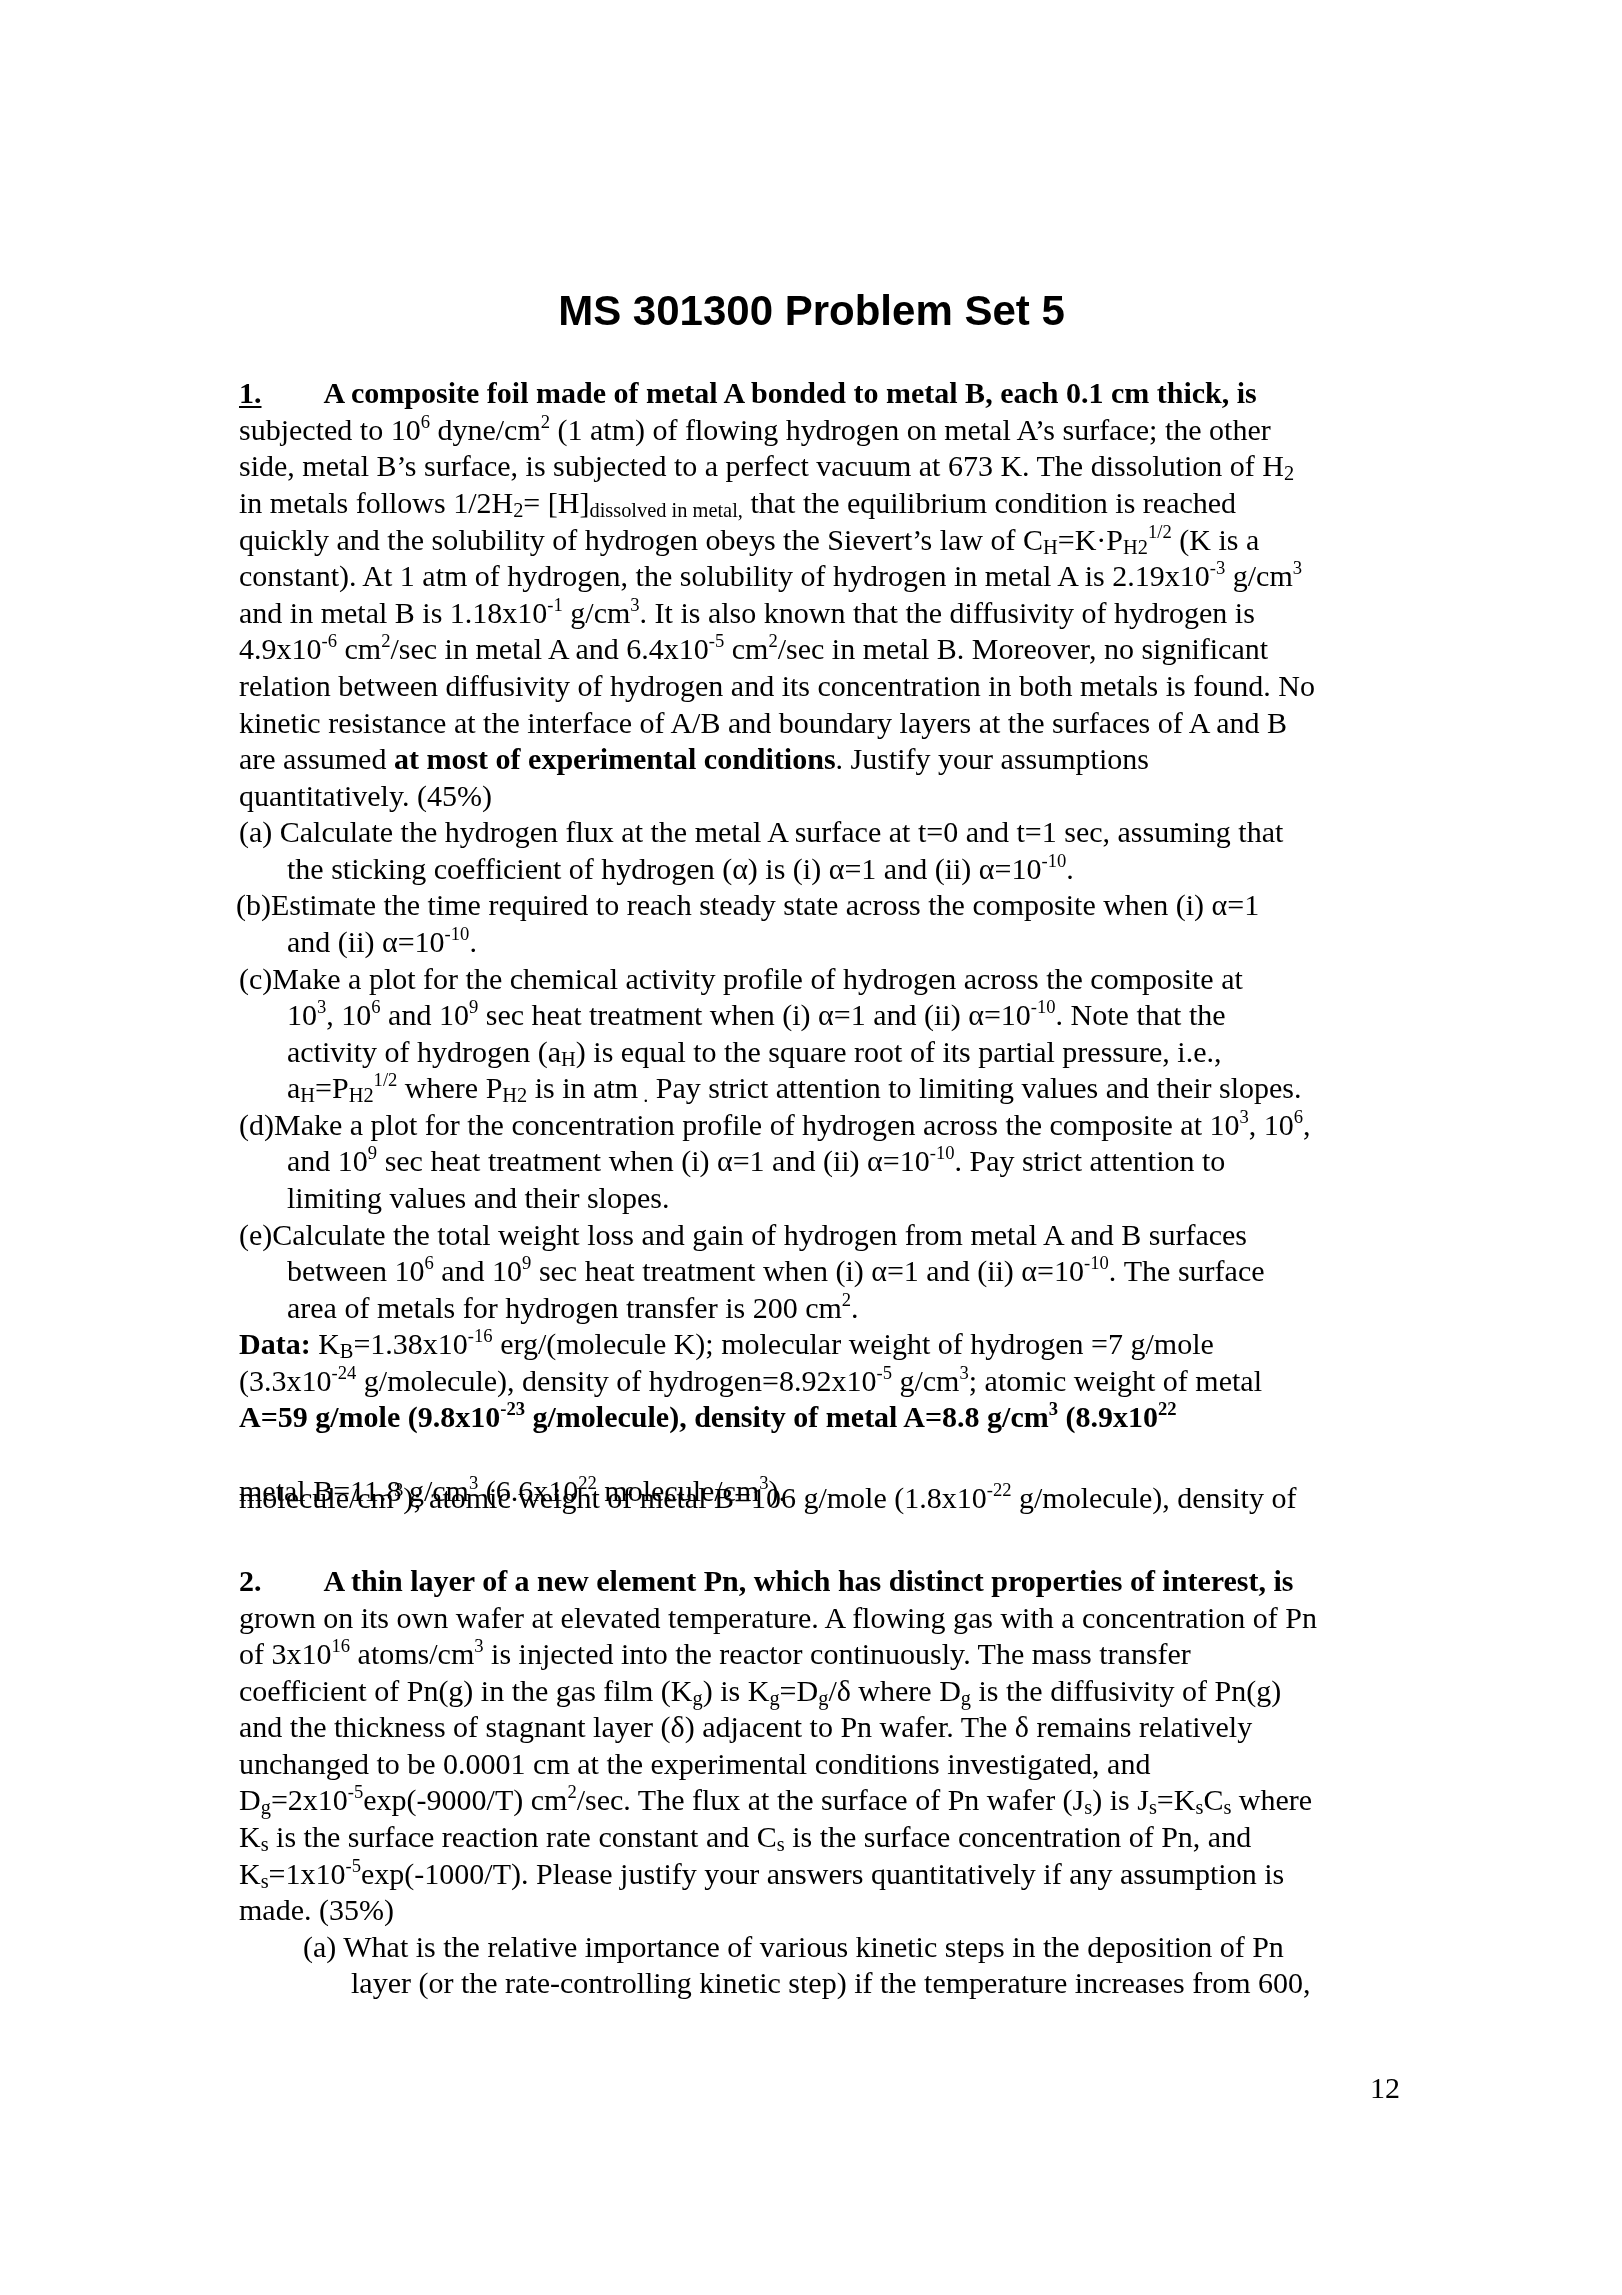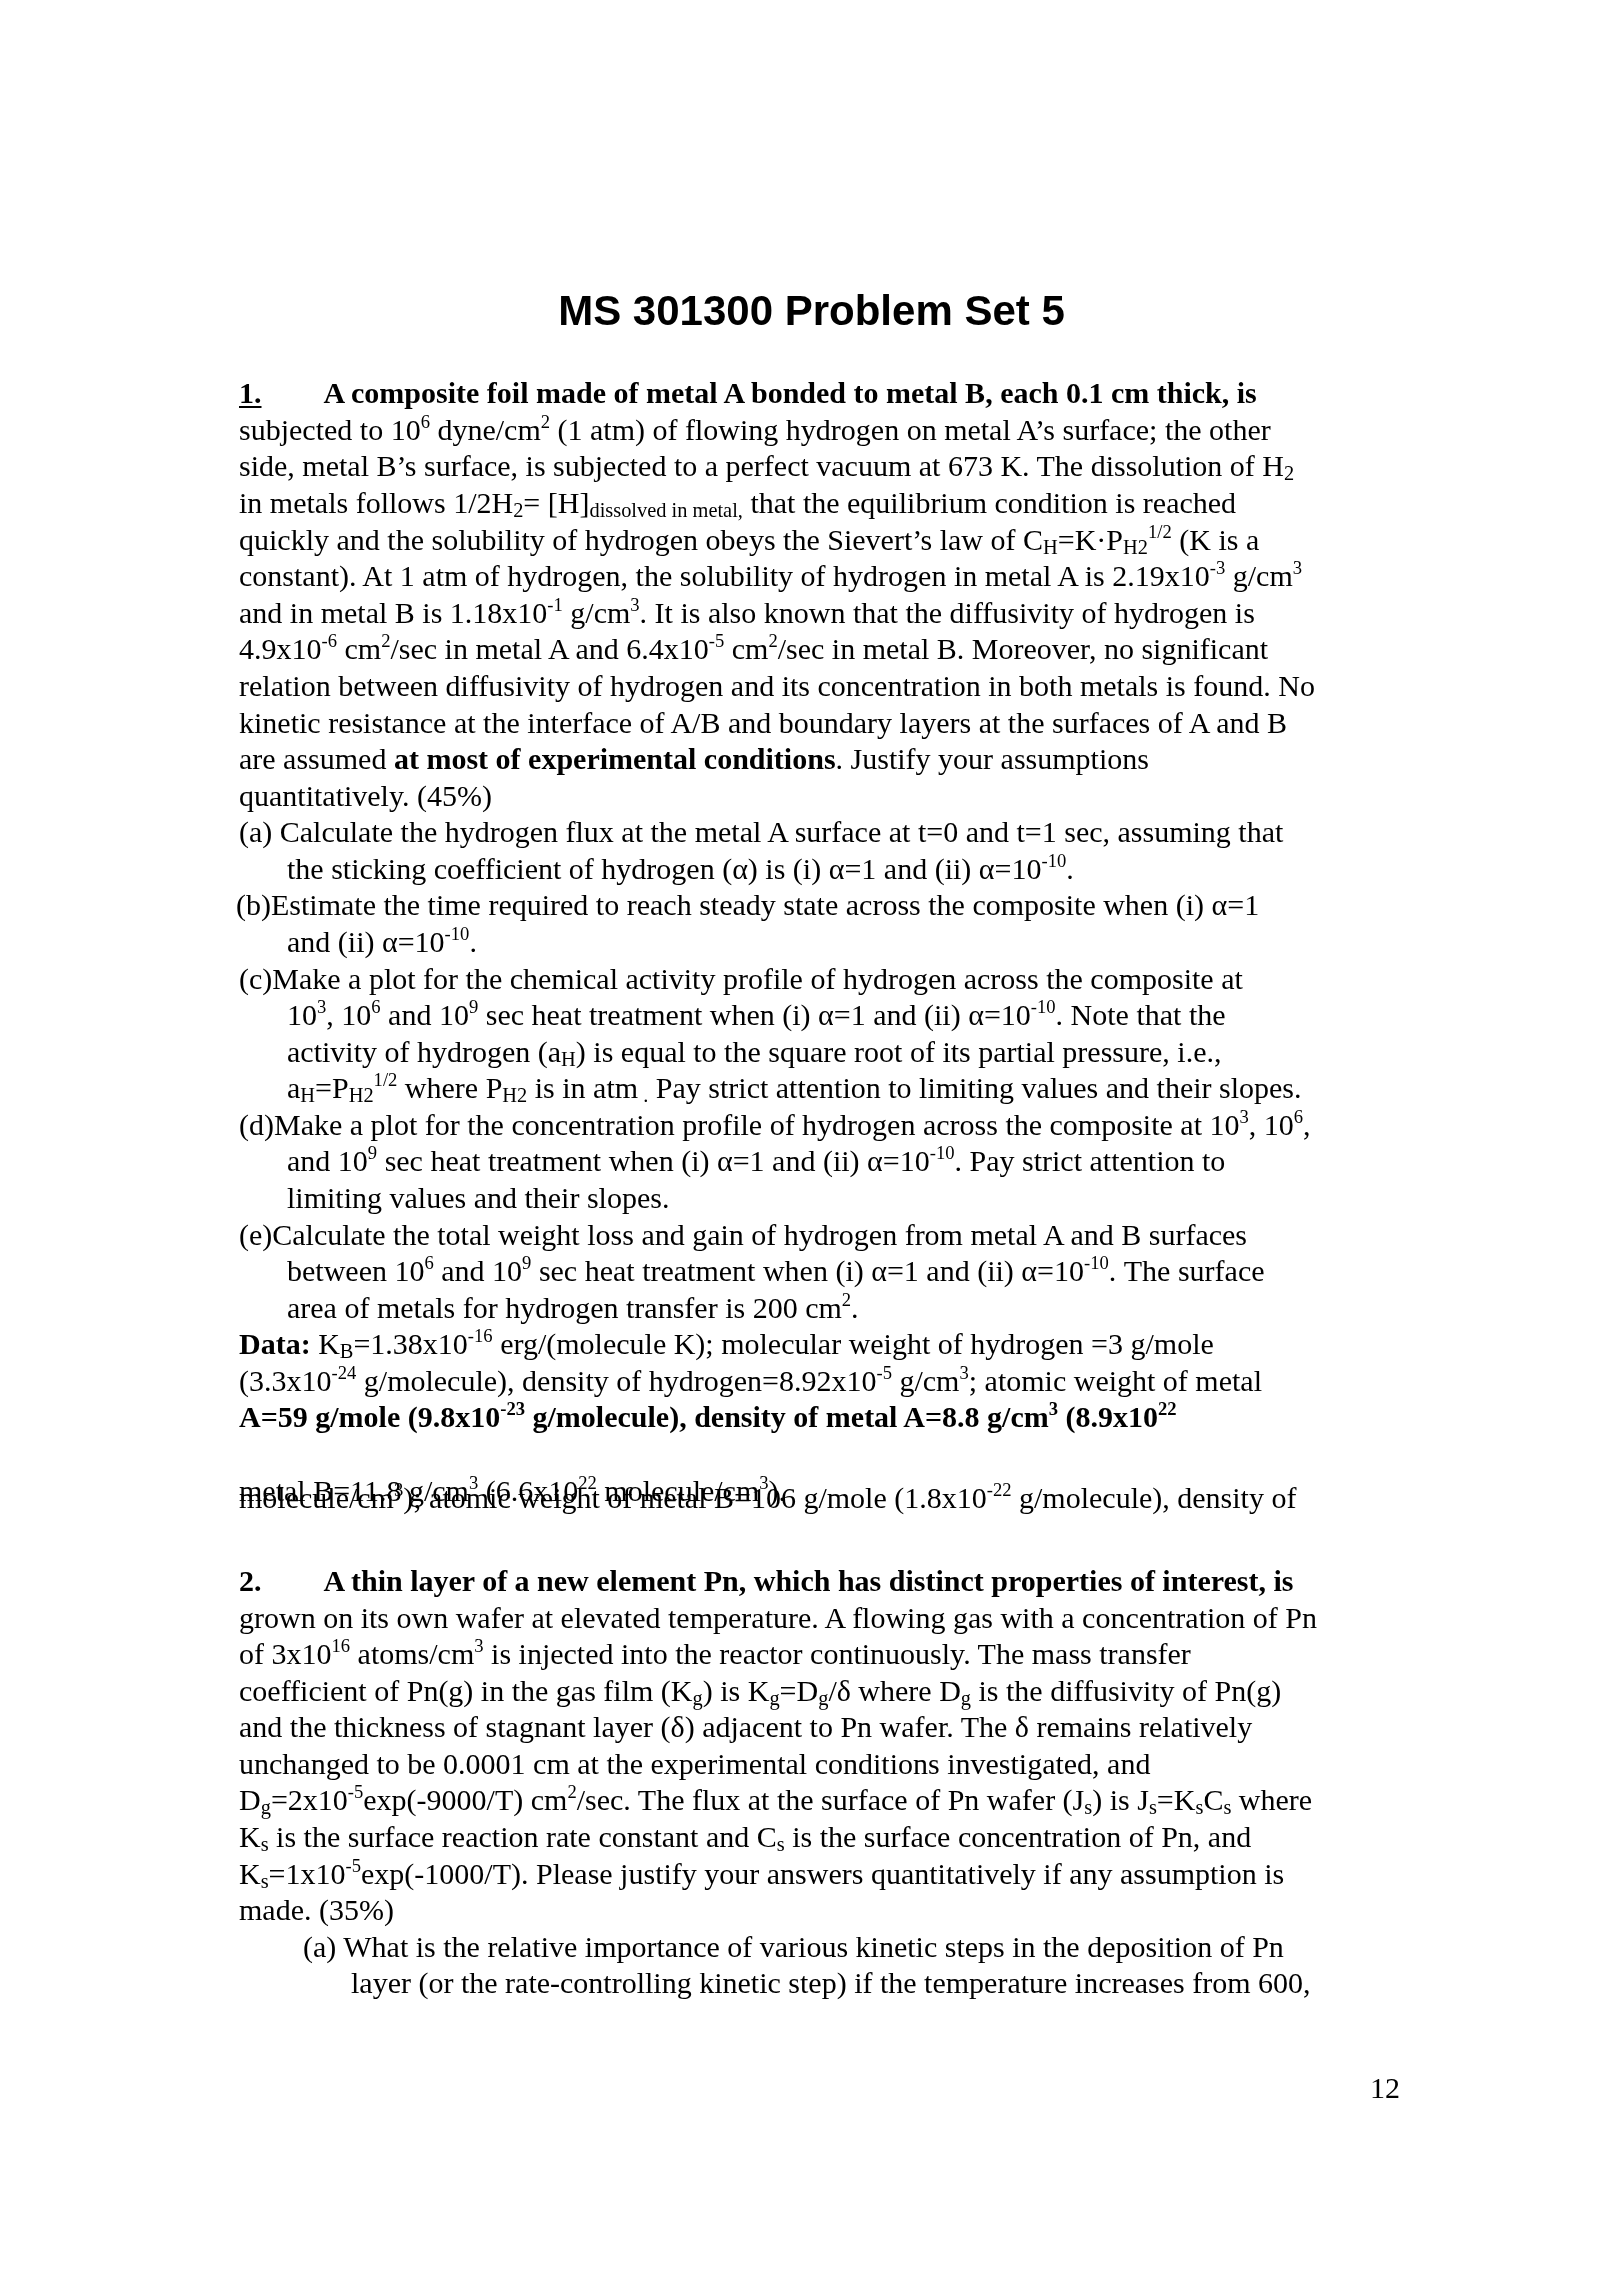--- a/index.html
+++ b/index.html
@@ -51,21 +51,21 @@
       <div class="line" style="left: 239px; top: 960px;"><span class="lbl">(c) </span><span>Make a plot for the chemical activity profile of hydrogen across the composite at</span></div>
       <div class="line" style="left: 287px; top: 996px;"><span>10</span><sup>3</sup><span>, 10</span><sup>6</sup><span> and 10</span><sup>9</sup><span> sec heat treatment when (i) </span><span>α</span><span>=1 and (ii) </span><span>α</span><span>=10</span><sup>-10</sup><span>. Note that the</span></div>
       <div class="line" style="left: 287px; top: 1033px;"><span>activity of hydrogen (a</span><sub>H</sub><span>) is equal to the square root of its partial pressure, i.e.,</span></div>
       <div class="line" style="left: 287px; top: 1069px;"><span>a</span><sub>H</sub><span>=P</span><sub>H2</sub><sup>1/2</sup><span> where P</span><sub>H2</sub><span> is in atm</span><sub> .</sub><span> Pay strict attention to limiting values and their slopes.</span></div>
       <div class="line" style="left: 239px; top: 1106px;"><span class="lbl">(d) </span><span>Make a plot for the concentration profile of hydrogen across the composite at 10</span><sup>3</sup><span>, 10</span><sup>6</sup><span>,</span></div>
       <div class="line" style="left: 287px; top: 1142px;"><span>and 10</span><sup>9</sup><span> sec heat treatment when (i) </span><span>α</span><span>=1 and (ii) </span><span>α</span><span>=10</span><sup>-10</sup><span>. Pay strict attention to</span></div>
       <div class="line" style="left: 287px; top: 1179px;"><span>limiting values and their slopes.</span></div>
       <div class="line" style="left: 239px; top: 1216px;"><span class="lbl">(e) </span><span>Calculate the total weight loss and gain of hydrogen from metal A and B surfaces</span></div>
       <div class="line" style="left: 287px; top: 1252px;"><span>between 10</span><sup>6</sup><span> and 10</span><sup>9</sup><span> sec heat treatment when (i) </span><span>α</span><span>=1 and (ii) </span><span>α</span><span>=10</span><sup>-10</sup><span>. The surface</span></div>
       <div class="line" style="left: 287px; top: 1289px;"><span>area of metals for hydrogen transfer is 200 cm</span><sup>2</sup><span>.</span></div>
-      <div class="line" style="left: 239px; top: 1325px;"><span class="b">Data:</span><span> K</span><sub>B</sub><span>=1.38x10</span><sup>-16</sup><span> erg/(molecule K); molecular weight of hydrogen =3 g/mole</span></div>
+      <div class="line" style="left: 239px; top: 1325px;"><span class="b">Data:</span><span> K</span><sub>B</sub><span>=1.38x10</span><sup>-16</sup><span> erg/(molecule K); molecular weight of hydrogen =7 g/mole</span></div>
       <div class="line" style="left: 239px; top: 1362px;"><span>(3.3x10</span><sup>-24</sup><span> g/molecule), density of hydrogen=8.92x10</span><sup>-5</sup><span> g/cm</span><sup>3</sup><span>; atomic weight of metal</span></div>
       <div class="line" style="left: 239px; top: 1398px; font-weight: bold;"><span>A=59 g/mole (9.8x10</span><sup>-23</sup><span> g/molecule), density of metal A=8.8 g/cm</span><sup>3</sup><span> (8.9x10</span><sup>22</sup></div>
       <div class="line" style="left: 239px; top: 1435px; margin-top: 44px;"><span>molecule/cm</span><sup>3</sup><span>); atomic weight of metal B=106 g/mole (1.8x10</span><sup>-22</sup><span> g/molecule), density of</span></div>
       <div class="line" style="left: 239px; top: 1472px;"><span>metal B=11.8 g/cm</span><sup>3</sup><span> (6.6x10</span><sup>22</sup><span> molecule/cm</span><sup>3</sup><span>).</span></div>
     </div>
   <div id="problem-2">
       <div class="line" style="left: 239px; top: 1562px;"><span class="b">2.</span><span class="num-tab"></span><span class="b">A thin layer of a new element Pn, which has distinct properties of interest, is</span></div>
       <div class="line" style="left: 239px; top: 1599px;"><span>grown on its own wafer at elevated temperature. A flowing gas with a concentration of Pn</span></div>
       <div class="line" style="left: 239px; top: 1635px;"><span>of 3x10</span><sup>16</sup><span> atoms/cm</span><sup>3</sup><span> is injected into the reactor continuously. The mass transfer</span></div>
       <div class="line" style="left: 239px; top: 1672px; font-family: Liberation Serif, serif;"><span>coefficient of Pn(g) in the gas film (K</span><sub>g</sub><span>) is K</span><sub>g</sub><span>=D</span><sub>g</sub><span>/δ where D</span><sub>g</sub><span> is the diffusivity of Pn(g)</span></div>

